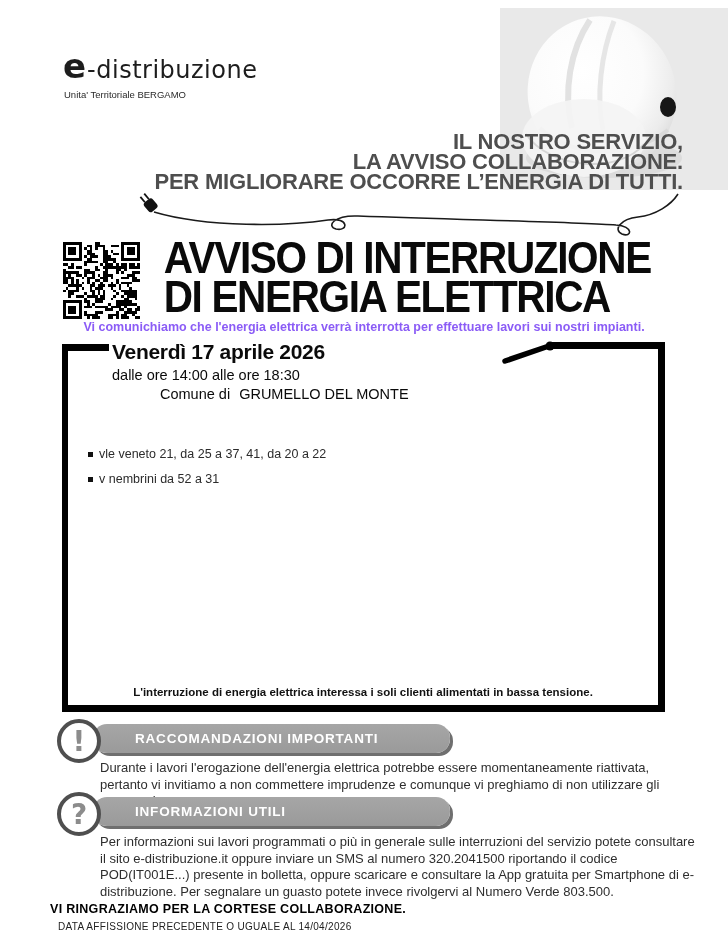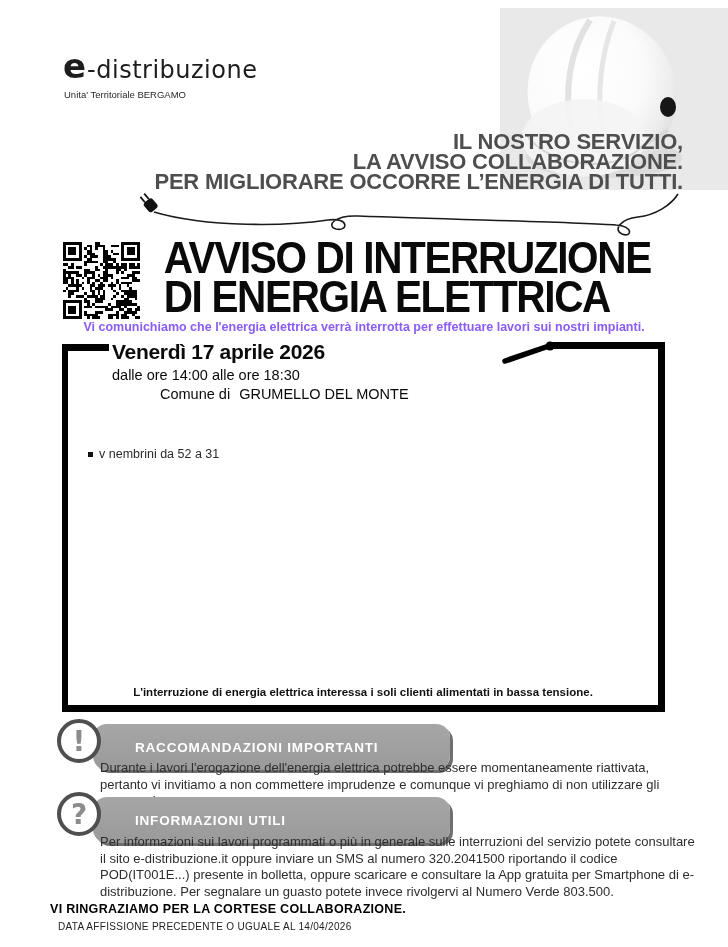--- a/index.html
+++ b/index.html
@@ -40,21 +40,21 @@
   .odate{position:absolute;left:112px;top:340px;font-size:21px;font-weight:bold;letter-spacing:-.3px;}
   .otime{position:absolute;left:112px;top:367px;font-size:14.5px;font-weight:normal;}
   .ocomune{position:absolute;left:112px;top:386px;font-size:14.5px;font-weight:normal;margin-left:48px;}
   .ocomune .lbl{margin-right:9px;}
   .streets-head{position:absolute;left:73px;top:425px;width:590px;font-size:13.5px;font-weight:bold;letter-spacing:-.2px;color:#111;}
   .street-list{position:absolute;left:88px;top:447px;width:540px;}
   .street-item{display:flex;align-items:center;margin-bottom:11px;color:#2b2b2b;font-size:12.5px;}
   .bullet{width:5px;height:5px;background:#111;margin-right:6px;flex:0 0 auto;}
   .onote{position:absolute;left:68px;top:686px;width:590px;text-align:center;font-size:11.5px;font-weight:bold;color:#111;}
   
-  .banner{position:absolute;height:46px;background:linear-gradient(#a6a6a6,var(--banner_gray));
+  .banner{position:absolute;height:29px;background:linear-gradient(#a6a6a6,var(--banner_gray));
     border-radius:14px;box-shadow:3px 3px 0 var(--banner_shadow);
     display:flex;align-items:center;padding-left:42px;
     color:#fff;font-weight:bold;font-size:13.5px;letter-spacing:.8px;}
   .circle-ic{position:absolute;width:44px;height:44px;border-radius:50%;background:#fff;
     border:4px solid var(--icon_ring);display:flex;align-items:center;justify-content:center;
     z-index:2;color:var(--icon_glyph);font-weight:bold;font-size:28px;font-family:"DejaVu Sans",sans-serif;}
   .para{position:absolute;left:100px;width:596px;font-size:13px;line-height:16.5px;color:var(--body_text);}
   
   .thanks{position:absolute;left:50px;top:902px;font-size:12.5px;font-weight:bold;letter-spacing:.3px;color:#000;}
   .affix{position:absolute;left:58px;top:921px;font-size:10px;letter-spacing:.3px;color:#222;}
@@ -457,20 +457,24 @@
 
   <div class="odate">Venerdì 17 aprile 2026</div>
   <div class="otime">dalle ore 14:00 alle ore 18:30</div>
   <div class="ocomune">
     <span class="lbl">Comune di</span><span>GRUMELLO DEL MONTE</span>
   </div>
 
   <div class="street-list">
     <div class="street-item">
       <span class="bullet"></span>
+      <span>vle veneto 21, da 25 a 37, 41, da 20 a 22</span>
+    </div>
+    <div class="street-item">
+      <span class="bullet"></span>
       <span>v  nembrini da 52 a 31</span>
     </div>
   </div>
 
   <div class="onote">L'interruzione di energia elettrica interessa i soli clienti alimentati in bassa tensione.</div>
 
   <div class="circle-ic" style="left:57px;top:719px;">
     <span>!</span>
   </div>
   <div class="banner" style="left:93px;top:724px;width:357px;">

